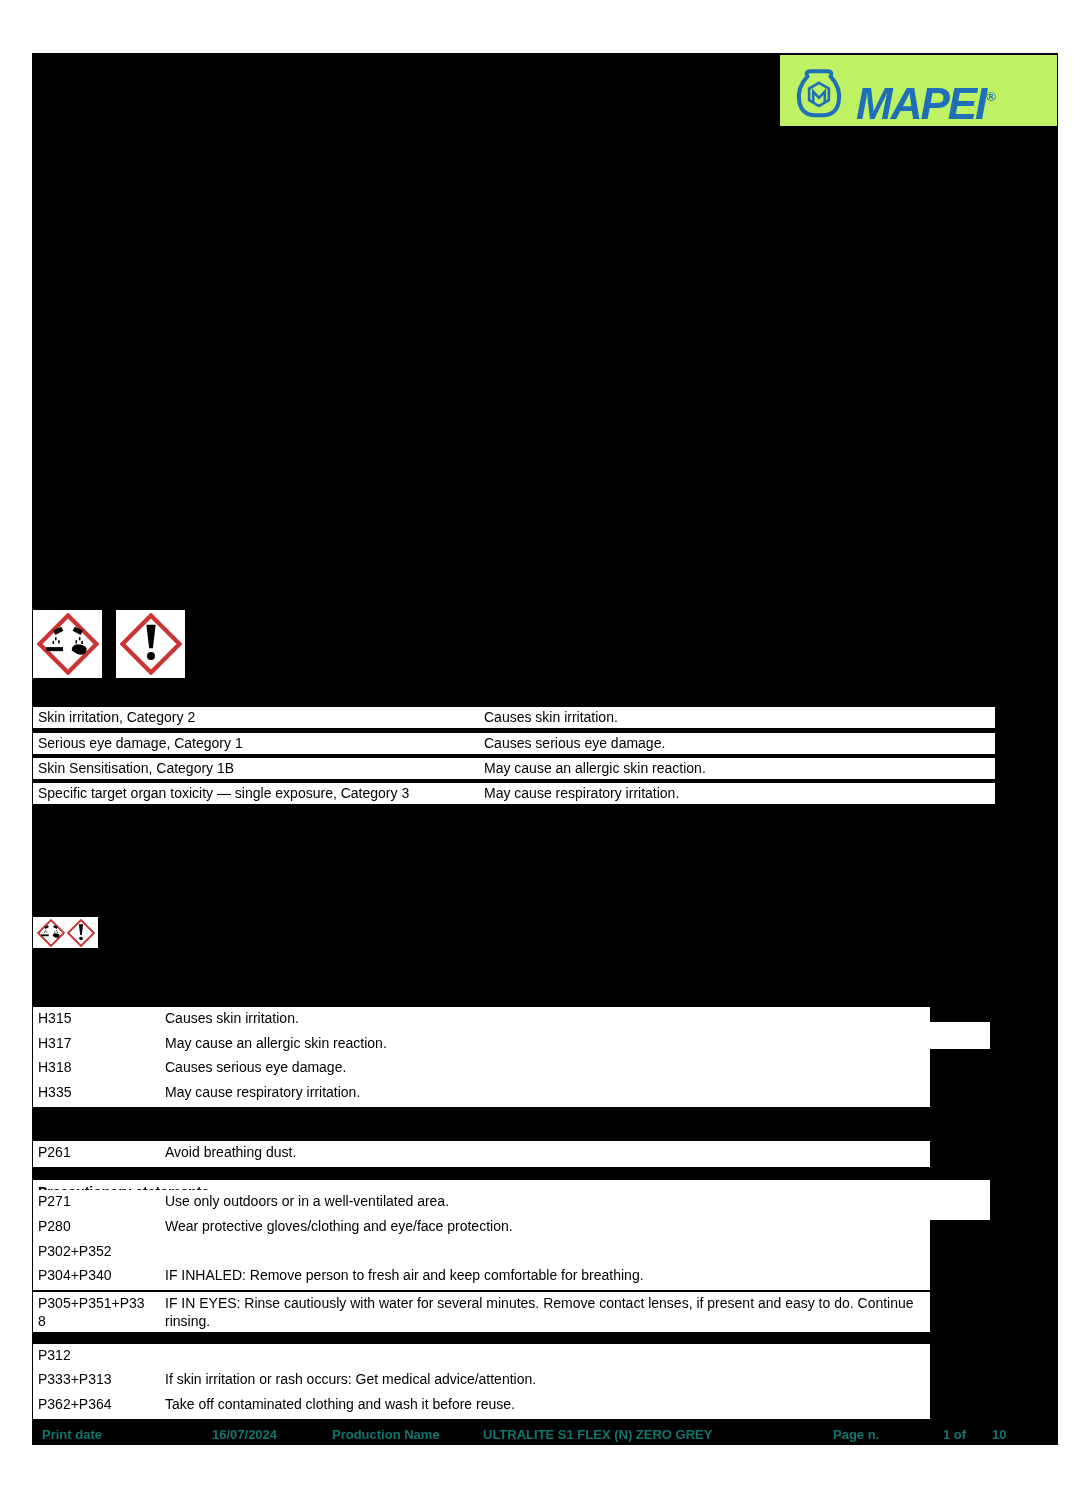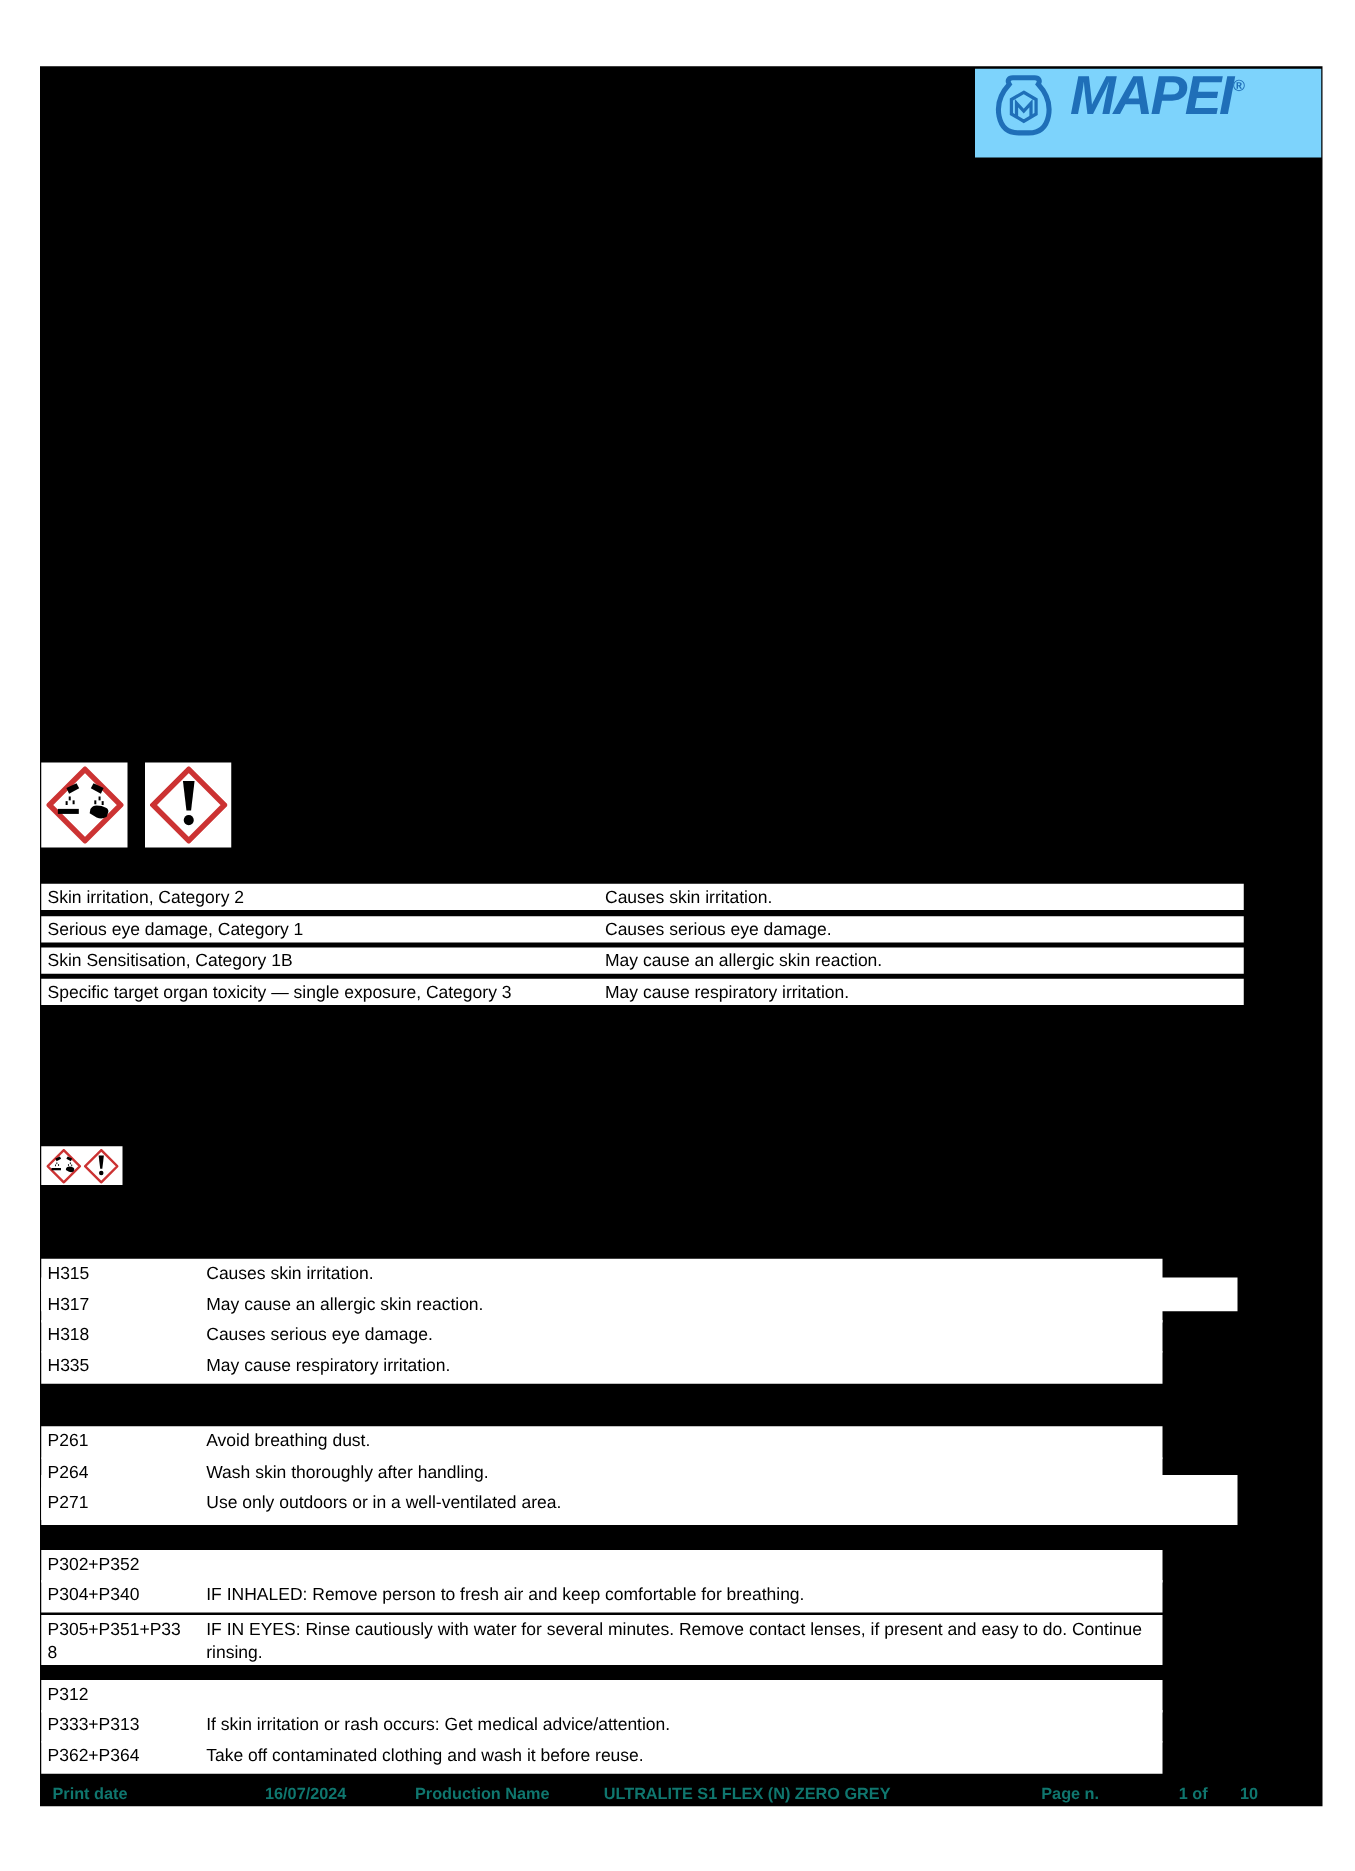--- a/index.html
+++ b/index.html
@@ -4,22 +4,22 @@
 <style>
   html,body{margin:0;padding:0;background:#fff;}
   .page{
     position:relative;width:1084px;height:1497px;background:#ffffff;
     font-family:"Liberation Sans",sans-serif;color:#000;overflow:hidden;
   }
   .abs{position:absolute;}
   .redacted{left:32px;top:53px;width:1026px;height:1392px;background:#000;}
 
   
-  .logo-box{left:780px;top:55px;width:277px;height:71px;background:#7dd3fc;
-    display:flex;align-items:flex-start;padding-left:10px;box-sizing:border-box;}
+  .logo-box{left:780px;top:55px;width:277px;height:71px;background:#bef264;
+    display:flex;align-items:flex-end;padding-left:10px;box-sizing:border-box;}
   .brand-word{font-size:44px;font-weight:bold;font-style:italic;color:#1f6fb8;
     letter-spacing:-2px;margin-left:8px;line-height:1;}
   .brand-reg{font-size:13px;font-style:normal;vertical-align:18px;letter-spacing:0;margin-left:1px;}
 
   
   .picto{background:#fff;display:flex;align-items:center;justify-content:center;}
   .picto-lg-1{left:33px;top:610px;width:69px;height:68px;}
   .picto-lg-2{left:116px;top:610px;width:69px;height:68px;}
   .picto-sm-box{left:33px;top:917px;width:65px;height:31px;background:#fff;
     display:flex;align-items:center;justify-content:center;gap:2px;}
@@ -141,27 +141,27 @@
   <div class="abs srow" style="top:1081px">
     <span class="code">H335</span>
     <span class="desc">May cause respiratory irritation.</span>
   </div>
 
   <div class="abs sec-hdr pc-hdr">Precautionary statements</div>
   <div class="abs srow" style="top:1141px">
     <span class="code">P261</span>
     <span class="desc">Avoid breathing dust.</span>
   </div>
-  <div class="abs srow" style="top:1166px">
-    <span class="code">P264</span>
-    <span class="desc">Wash skin thoroughly after handling.</span>
-  </div>
   <div class="abs srow" style="top:1190px">
     <span class="code">P271</span>
     <span class="desc">Use only outdoors or in a well-ventilated area.</span>
+  </div>
+  <div class="abs srow" style="top:1215px">
+    <span class="code">P280</span>
+    <span class="desc">Wear protective gloves/clothing and eye/face protection.</span>
   </div>
   <div class="abs srow" style="top:1240px">
     <span class="code">P302+P352</span>
   </div>
   <div class="abs srow" style="top:1264px">
     <span class="code">P304+P340</span>
     <span class="desc">IF INHALED: Remove person to fresh air and keep comfortable for breathing.</span>
   </div>
   <div class="abs srow tall" style="top:1292px">
     <span class="code">P305+P351+P338</span>

